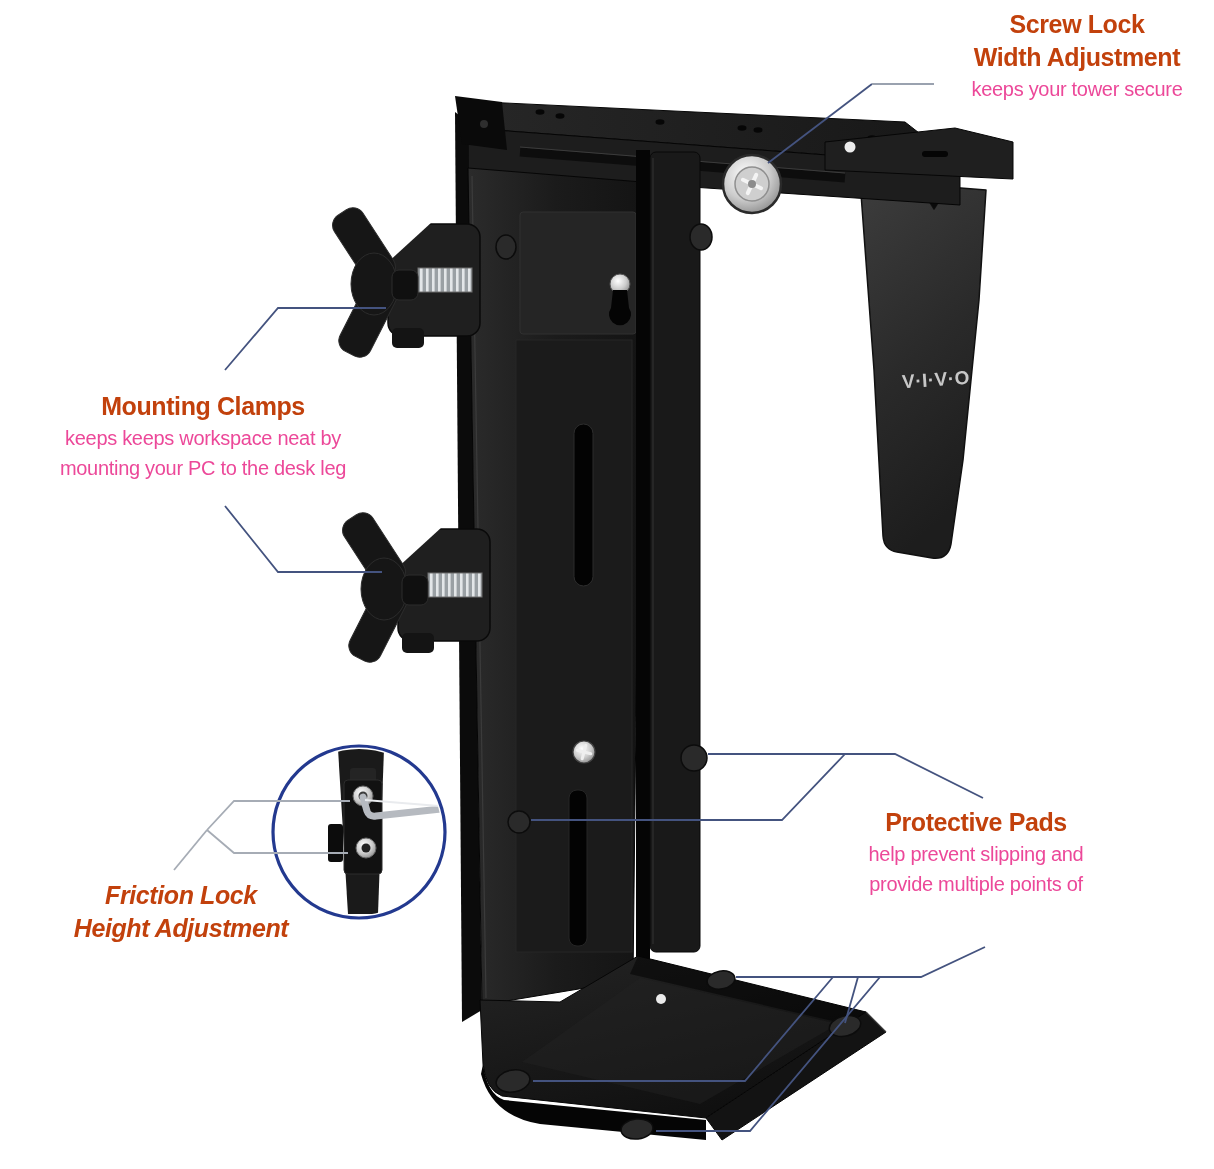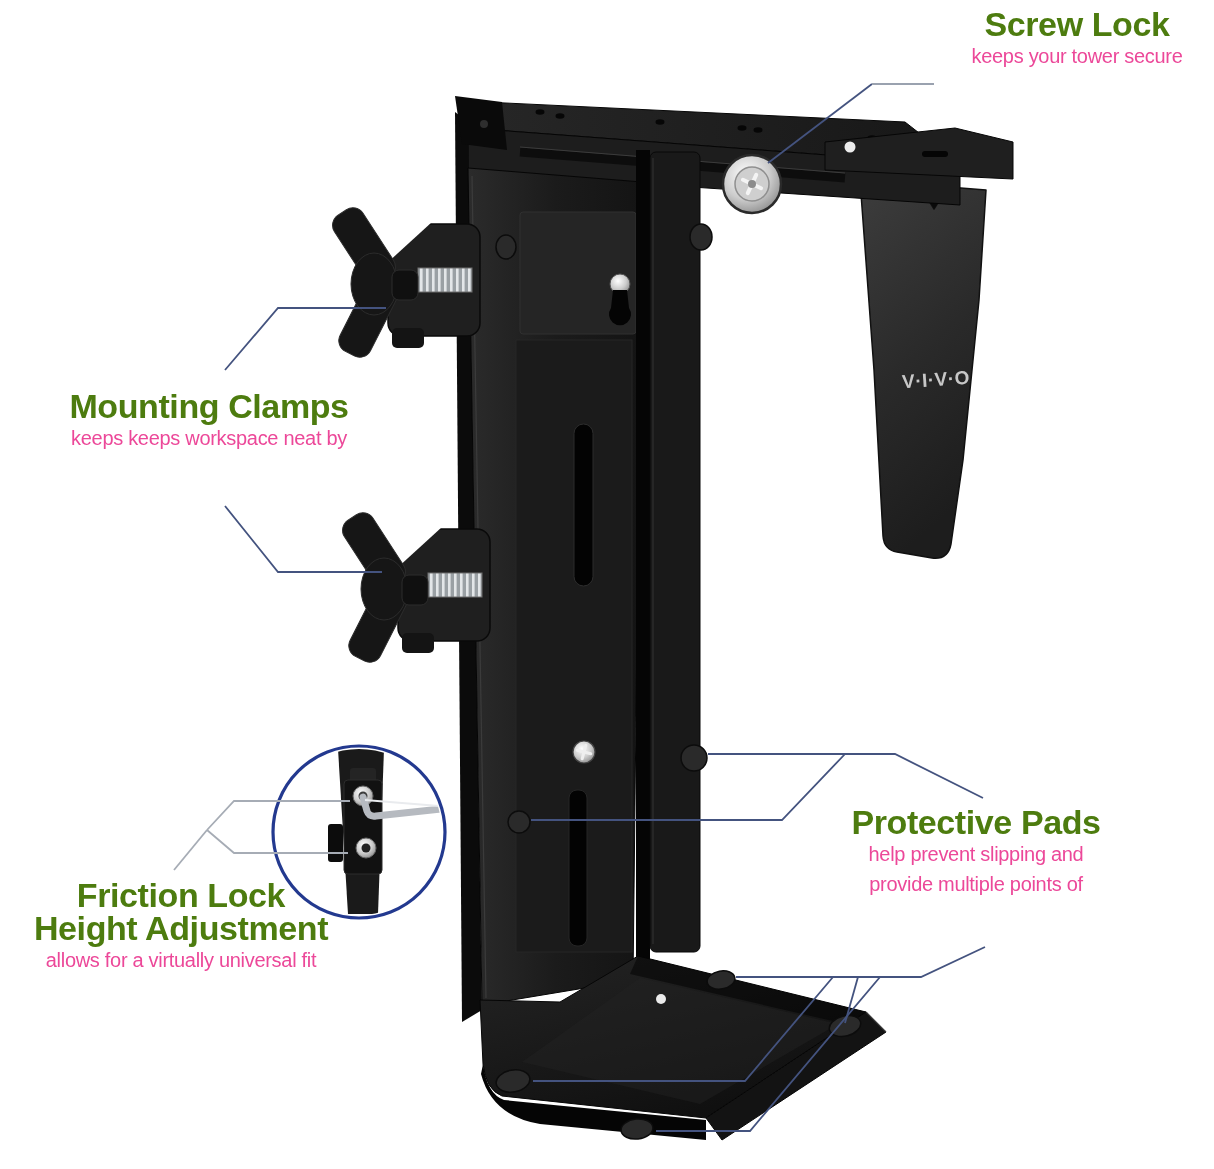--- a/index.html
+++ b/index.html
@@ -1,24 +1,24 @@
 <!DOCTYPE html>
 <html><head>
 <meta charset="utf-8">
 <style>
   html,body{margin:0;padding:0;background:#ffffff;}
   .stage{position:relative;width:1214px;height:1169px;background:#ffffff;overflow:hidden;
          font-family:"Liberation Sans",sans-serif;}
   .stage svg{position:absolute;left:0;top:0;width:1214px;height:1169px;}
   .ann{position:absolute;text-align:center;}
-  .ann .t{font-size:34px;font-weight:bold;color:#4d7c0f;line-height:33px;letter-spacing:-0.4px;white-space:nowrap;}
+  .ann .t{font-size:25px;font-weight:bold;color:#c2410c;line-height:33px;letter-spacing:-0.4px;white-space:nowrap;}
   .ann .b{font-size:20px;color:#ec4899;line-height:30px;letter-spacing:-0.3px;white-space:nowrap;}
   .ann-screw-lock{left:939px;top:8px;width:276px;}
-  .ann-mounting-clamps{left:23px;top:390px;width:372px;}
-  .ann-friction-lock{left:0px;top:879px;width:362px;}
+  .ann-mounting-clamps{left:17px;top:390px;width:372px;}
+  .ann-friction-lock{left:0px;top:879px;width:362px;font-style:italic;}
   .ann-protective-pads{left:821px;top:806px;width:310px;}
 </style>
 </head>
 <body>
 
 <div class="stage">
 
 <svg viewBox="0 0 1214 1169">
   <defs>
     <linearGradient id="colFace" x1="0" y1="0" x2="1" y2="0">
@@ -200,32 +200,33 @@
 
   <g fill="none" stroke="#a6acb5" stroke-width="1.8">
     <path d="M174,870 L207,830"></path>
     <path d="M207,830 L234,801 L350,801"></path>
     <path d="M207,830 L234,853 L348,853"></path>
   </g>
 </svg>
 
   <div class="ann ann-screw-lock">
     <div class="t">Screw Lock</div>
+    <div class="t">Width Adjustment</div>
     <div class="b">keeps your tower secure</div>
   </div>
 
   <div class="ann ann-mounting-clamps">
     <div class="t">Mounting Clamps</div>
     <div class="b">keeps keeps workspace neat by</div>
+    <div class="b">mounting your PC to the desk leg</div>
   </div>
 
   <div class="ann ann-friction-lock">
     <div class="t">Friction Lock</div>
     <div class="t">Height Adjustment</div>
-    <div class="b">allows for a virtually universal fit</div>
   </div>
 
   <div class="ann ann-protective-pads">
     <div class="t">Protective Pads</div>
     <div class="b">help prevent slipping and</div>
     <div class="b">provide multiple points of</div>
   </div>
 
 </div>
 

